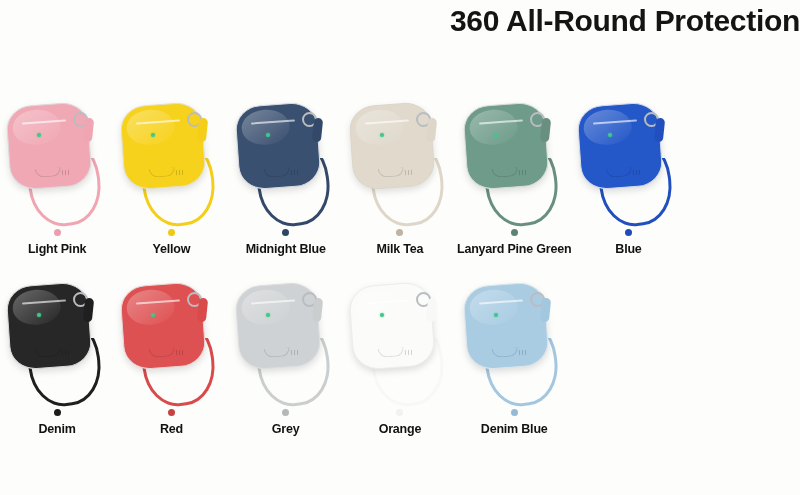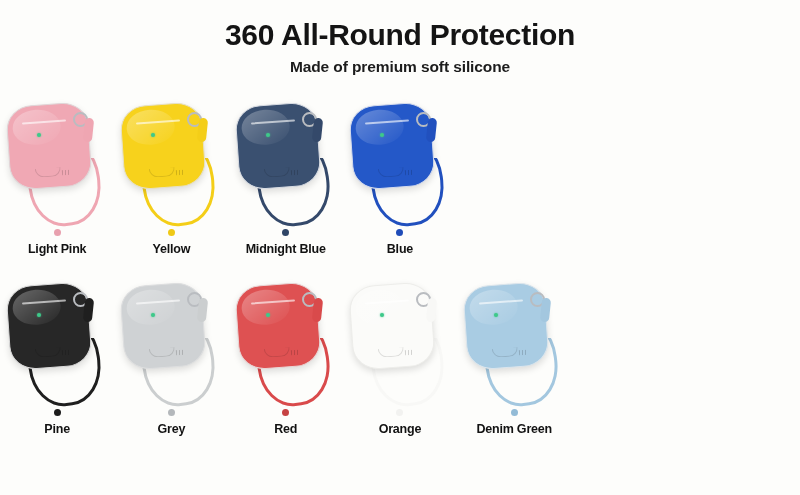--- a/index.html
+++ b/index.html
@@ -3,21 +3,21 @@
 <meta charset="utf-8">
 <style>
   html,body{margin:0;padding:0;}
   body{
     width:800px;height:495px;
     background:#fdfdfb;
     font-family:"Liberation Sans", sans-serif;
     overflow:hidden;
     position:relative;
   }
-  .header{text-align:center;padding-top:18px;}
+  .header{text-align:right;padding-top:4px;}
   .title{
     font-size:30px;font-weight:700;color:#141414;
     letter-spacing:-0.3px;line-height:1.1;
   }
   .subtitle{
     font-size:15.5px;font-weight:600;color:#1c1c1c;
     margin-top:7px;letter-spacing:-0.1px;
   }
   .grid{
     position:absolute;left:0;top:92px;width:800px;
@@ -109,21 +109,20 @@
   .label{
     margin-top:6px;font-size:12.5px;font-weight:700;
     color:#121212;white-space:nowrap;letter-spacing:-0.2px;
   }
 </style>
 </head>
 <body style="background: rgb(253, 253, 251);">
 
 <div class="header">
   <div class="title">360 All-Round Protection</div>
-  <div class="subtitle">Made of premium soft silicone</div>
 </div>
 
 <div class="grid" id="grid">
     <div class="row">
       <div class="cell">
         <div class="caseart">
           <div class="loop" style="border-color: rgb(239, 166, 178);"></div>
           <div class="loopmask" style="background: rgb(253, 253, 251);"></div>
           <div class="body" style="background: rgb(240, 168, 180); border: 1px solid rgb(224, 214, 216);"></div>
           <div class="seam"></div>
@@ -161,20 +160,50 @@
           <div class="indent"></div>
           <div class="grill"></div>
           <div class="ring" style="border-color: rgb(185, 188, 192);"></div>
           <div class="tab" style="background: rgb(52, 73, 106);"></div>
         </div>
         <div class="dot" style="background: rgb(47, 69, 102);"></div>
         <div class="label">Midnight Blue</div>
       </div>
       <div class="cell">
         <div class="caseart">
+          <div class="loop" style="border-color: rgb(222, 215, 201);"></div>
+          <div class="loopmask" style="background: rgb(253, 253, 251);"></div>
+          <div class="body" style="background: rgb(224, 217, 204); border: 1px solid rgb(220, 214, 202);"></div>
+          <div class="seam"></div>
+          <div class="led" style="background: rgb(62, 201, 138);"></div>
+          <div class="indent"></div>
+          <div class="grill"></div>
+          <div class="ring" style="border-color: rgb(185, 188, 192);"></div>
+          <div class="tab" style="background: rgb(222, 215, 201);"></div>
+        </div>
+        <div class="dot" style="background: rgb(191, 179, 162);"></div>
+        <div class="label">Milk Tea</div>
+      </div>
+      <div class="cell">
+        <div class="caseart">
+          <div class="loop" style="border-color: rgb(104, 143, 128);"></div>
+          <div class="loopmask" style="background: rgb(253, 253, 251);"></div>
+          <div class="body" style="background: rgb(110, 155, 138); border: 1px solid rgb(214, 222, 218);"></div>
+          <div class="seam"></div>
+          <div class="led" style="background: rgb(62, 201, 138);"></div>
+          <div class="indent"></div>
+          <div class="grill"></div>
+          <div class="ring" style="border-color: rgb(185, 188, 192);"></div>
+          <div class="tab" style="background: rgb(104, 143, 128);"></div>
+        </div>
+        <div class="dot" style="background: rgb(93, 131, 117);"></div>
+        <div class="label">Lanyard Pine Green</div>
+      </div>
+      <div class="cell">
+        <div class="caseart">
           <div class="loop" style="border-color: rgb(33, 80, 190);"></div>
           <div class="loopmask" style="background: rgb(253, 253, 251);"></div>
           <div class="body" style="background: rgb(36, 88, 200); border: 1px solid rgb(211, 218, 236);"></div>
           <div class="seam"></div>
           <div class="led" style="background: rgb(62, 201, 138);"></div>
           <div class="indent"></div>
           <div class="grill"></div>
           <div class="ring" style="border-color: rgb(185, 188, 192);"></div>
           <div class="tab" style="background: rgb(33, 80, 190);"></div>
         </div>
@@ -189,54 +218,54 @@
           <div class="loopmask" style="background: rgb(253, 253, 251);"></div>
           <div class="body" style="background: rgb(39, 39, 39); border: 1px solid rgb(217, 217, 217);"></div>
           <div class="seam"></div>
           <div class="led" style="background: rgb(62, 201, 138);"></div>
           <div class="indent"></div>
           <div class="grill"></div>
           <div class="ring" style="border-color: rgb(185, 188, 192);"></div>
           <div class="tab" style="background: rgb(31, 31, 31);"></div>
         </div>
         <div class="dot" style="background: rgb(28, 28, 28);"></div>
-        <div class="label">Pine</div>
+        <div class="label">Denim</div>
+      </div>
+      <div class="cell">
+        <div class="caseart">
+          <div class="loop" style="border-color: rgb(217, 74, 75);"></div>
+          <div class="loopmask" style="background: rgb(253, 253, 251);"></div>
+          <div class="body" style="background: rgb(222, 81, 82); border: 1px solid rgb(232, 213, 213);"></div>
+          <div class="seam"></div>
+          <div class="led" style="background: rgb(62, 201, 138);"></div>
+          <div class="indent"></div>
+          <div class="grill"></div>
+          <div class="ring" style="border-color: rgb(185, 188, 192);"></div>
+          <div class="tab" style="background: rgb(217, 74, 75);"></div>
+        </div>
+        <div class="dot" style="background: rgb(198, 66, 67);"></div>
+        <div class="label">Red</div>
       </div>
       <div class="cell">
         <div class="caseart">
           <div class="loop" style="border-color: rgb(203, 206, 207);"></div>
           <div class="loopmask" style="background: rgb(253, 253, 251);"></div>
           <div class="body" style="background: rgb(207, 210, 212); border: 1px solid rgb(221, 222, 223);"></div>
           <div class="seam"></div>
           <div class="led" style="background: rgb(62, 201, 138);"></div>
           <div class="indent"></div>
           <div class="grill"></div>
           <div class="ring" style="border-color: rgb(185, 188, 192);"></div>
           <div class="tab" style="background: rgb(203, 206, 207);"></div>
         </div>
         <div class="dot" style="background: rgb(180, 184, 187);"></div>
         <div class="label">Grey</div>
       </div>
       <div class="cell">
         <div class="caseart">
-          <div class="loop" style="border-color: rgb(217, 74, 75);"></div>
-          <div class="loopmask" style="background: rgb(253, 253, 251);"></div>
-          <div class="body" style="background: rgb(222, 81, 82); border: 1px solid rgb(232, 213, 213);"></div>
-          <div class="seam"></div>
-          <div class="led" style="background: rgb(62, 201, 138);"></div>
-          <div class="indent"></div>
-          <div class="grill"></div>
-          <div class="ring" style="border-color: rgb(185, 188, 192);"></div>
-          <div class="tab" style="background: rgb(217, 74, 75);"></div>
-        </div>
-        <div class="dot" style="background: rgb(198, 66, 67);"></div>
-        <div class="label">Red</div>
-      </div>
-      <div class="cell">
-        <div class="caseart">
           <div class="loop" style="border-color: rgb(248, 248, 246);"></div>
           <div class="loopmask" style="background: rgb(253, 253, 251);"></div>
           <div class="body" style="background: rgb(251, 251, 249); border: 1px solid rgb(237, 237, 234);"></div>
           <div class="seam"></div>
           <div class="led" style="background: rgb(62, 201, 138);"></div>
           <div class="indent"></div>
           <div class="grill"></div>
           <div class="ring" style="border-color: rgb(185, 188, 192);"></div>
           <div class="tab" style="background: rgb(248, 248, 246);"></div>
         </div>
@@ -249,16 +278,16 @@
           <div class="loopmask" style="background: rgb(253, 253, 251);"></div>
           <div class="body" style="background: rgb(169, 204, 227); border: 1px solid rgb(219, 229, 236);"></div>
           <div class="seam"></div>
           <div class="led" style="background: rgb(62, 201, 138);"></div>
           <div class="indent"></div>
           <div class="grill"></div>
           <div class="ring" style="border-color: rgb(185, 188, 192);"></div>
           <div class="tab" style="background: rgb(163, 199, 223);"></div>
         </div>
         <div class="dot" style="background: rgb(147, 187, 214);"></div>
-        <div class="label">Denim Green</div>
+        <div class="label">Denim Blue</div>
       </div>
     </div>
   </div>
 
 </body></html>

